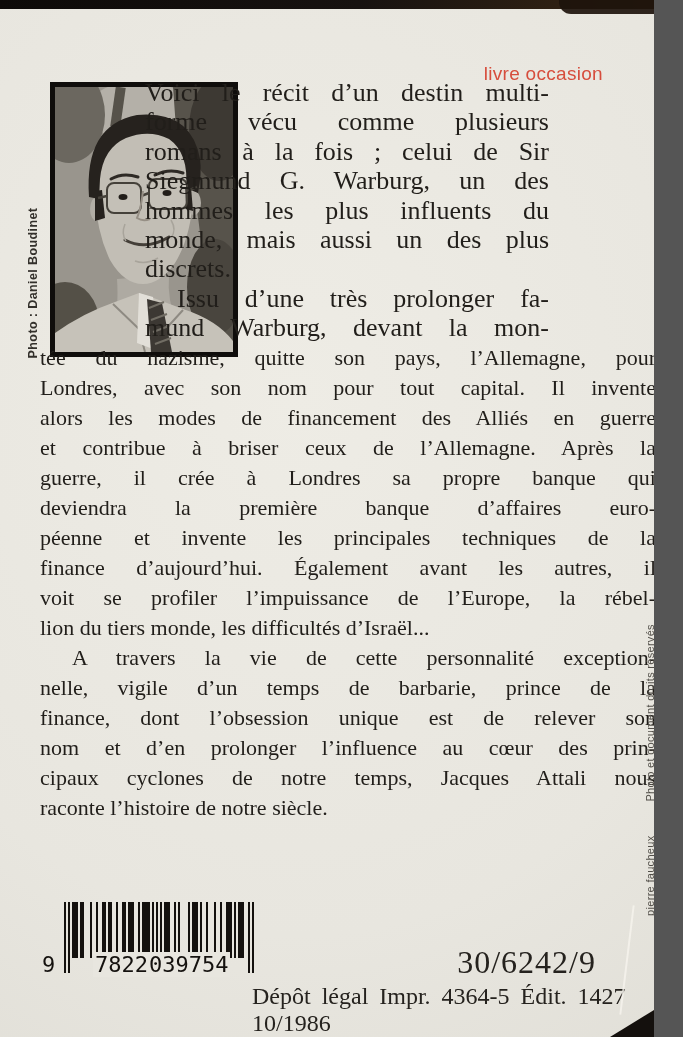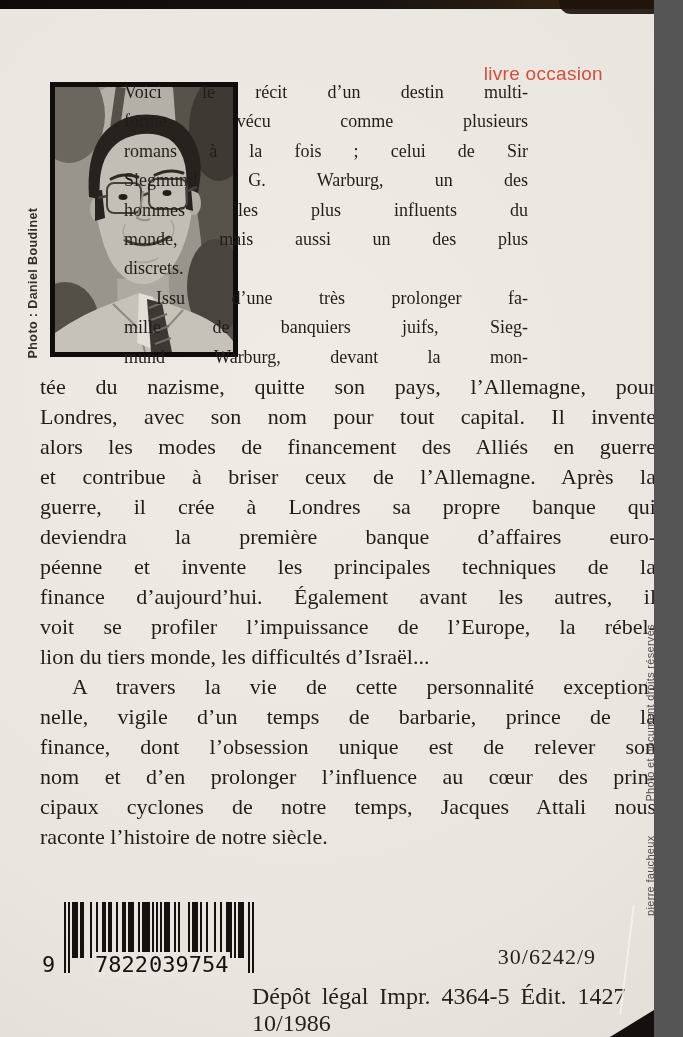--- a/index.html
+++ b/index.html
@@ -27,21 +27,21 @@
   .photo-frame { position:absolute; left:50px; top:82px; width:188px; height:275px;
     border:5px solid #0f0d0b; box-sizing:border-box; background:#99958d; }
   .photo-frame svg { display:block; width:100%; height:100%; }
   .photo-credit { position:absolute; left:33px; top:283px; white-space:nowrap;
     transform:translate(-50%,-50%) rotate(-90deg);
     font-family:"Liberation Sans", sans-serif; font-size:12.5px; font-weight:600;
     color:#33302b; letter-spacing:.4px; }
 
   
   .body-text { position:absolute; left:40px; top:78px; width:616px; }
-  .narrow-block { margin-left:84px; width:404px; font-size:18px; line-height:29.4px; }
+  .narrow-block { margin-left:105px; width:404px; font-size:26px; line-height:29.4px; }
   .wide-block { width:616px; font-size:22px; line-height:30px; }
   .line { text-align:justify; text-align-last:justify; white-space:normal; }
   .line.end { text-align-last:left; }
   .line.indent { text-indent:32px; }
 
   
   .side-credit { position:absolute; left:650px; top:770px; white-space:nowrap;
     transform:translate(-50%,-50%) rotate(-90deg);
     font-family:"Liberation Sans", sans-serif; font-size:11px; color:#524f49;
     display:flex; gap:34px; letter-spacing:.3px; }
@@ -51,21 +51,21 @@
   .bars { display:flex; align-items:flex-start; height:72px; }
   .bar-module { width:2px; height:56px; }
   .bar-module.black { background:#14110e; }
   .bar-module.tall { height:71px; }
   .bc-digit { position:absolute; font-family:"DejaVu Sans Mono", monospace;
     font-size:22px; color:#14110e; top:50px; background:#e8e6df; padding:0 2px; }
   .bc-first { left:-24px; background:transparent; }
   .bc-g1 { left:5px;margin-left:24px; }
   .bc-g2 { left:83px; }
 
-  .edition-code { position:absolute; top:944px; right:58px; font-size:22px;
+  .edition-code { position:absolute; top:944px; right:58px; font-size:32px;
     letter-spacing:1px; color:#25221e; }
   .legal { position:absolute; left:252px; top:983px; font-size:24px;
     word-spacing:5px; color:#25221e; }
 </style>
 </head>
 <body>
 
 <div class="page">
 
   <div class="top-edge"></div>
@@ -123,21 +123,20 @@
   <div class="body-text">
     <div class="narrow-block">
         <div class="line">Voici le récit d’un destin multi-</div>
         <div class="line">forme vécu comme plusieurs</div>
         <div class="line">romans à la fois ; celui de Sir</div>
         <div class="line">Siegmund G. Warburg, un des</div>
         <div class="line">hommes les plus influents du</div>
         <div class="line">monde, mais aussi un des plus</div>
         <div class="line end">discrets.</div>
         <div class="line indent">Issu d’une très prolonger fa-</div>
-        <div class="line">mille de banquiers juifs, Sieg-</div>
         <div class="line">mund Warburg, devant la mon-</div>
       </div>
     <div class="wide-block">
         <div class="line">tée du nazisme, quitte son pays, l’Allemagne, pour</div>
         <div class="line">Londres, avec son nom pour tout capital. Il invente</div>
         <div class="line">alors les modes de financement des Alliés en guerre</div>
         <div class="line">et contribue à briser ceux de l’Allemagne. Après la</div>
         <div class="line">guerre, il crée à Londres sa propre banque qui</div>
         <div class="line">deviendra la première banque d’affaires euro-</div>
         <div class="line">péenne et invente les principales techniques de la</div>

